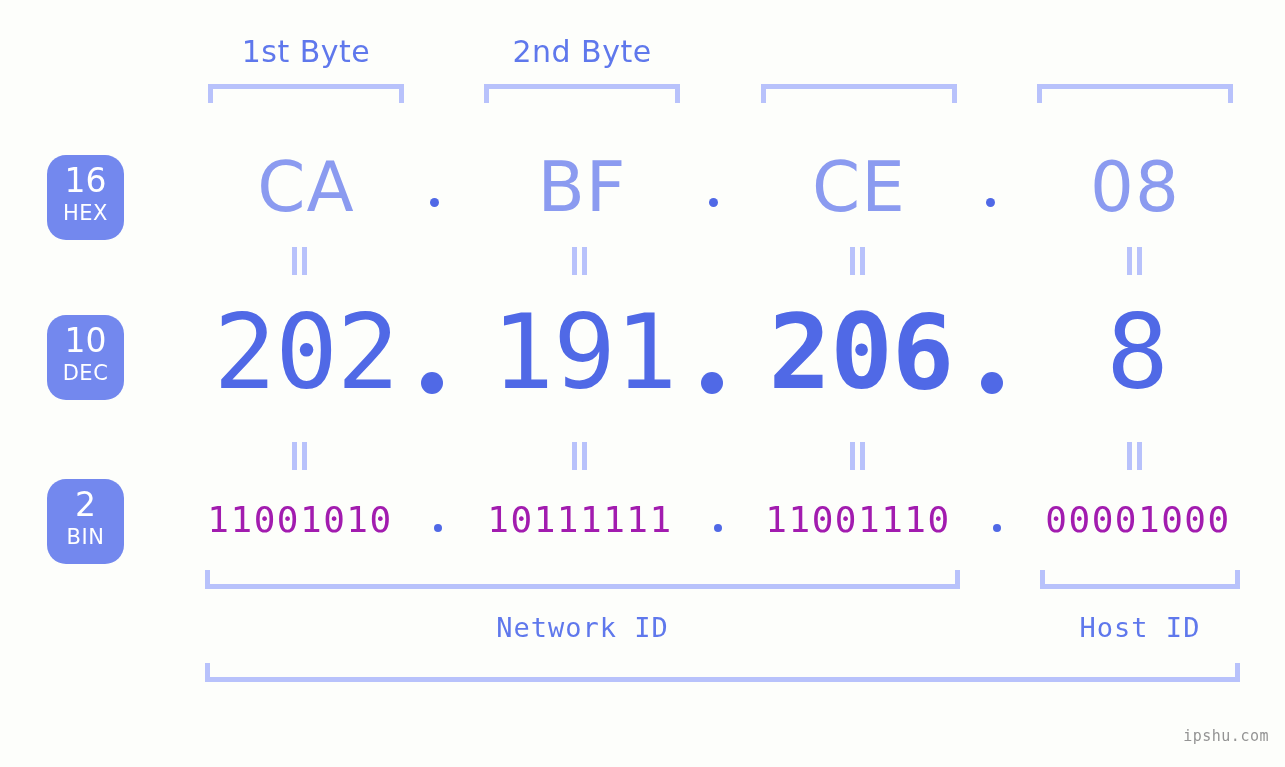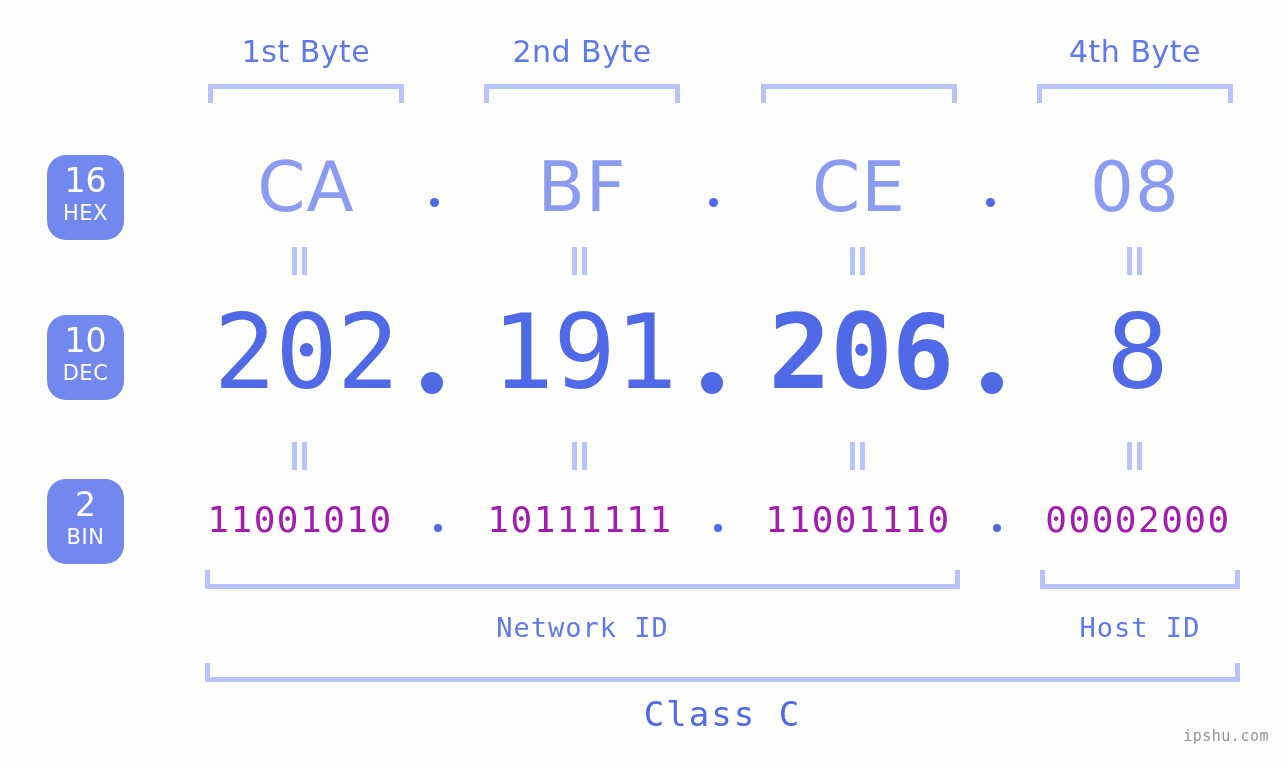--- a/index.html
+++ b/index.html
@@ -186,21 +186,20 @@
     letter-spacing: 0.5px;
   }
 </style>
 </head>
 <body>
 
 <div class="stage">
 
   <div class="byte-label" style="left:208px; width:196px;">1st Byte</div>
   <div class="byte-label" style="left:484px; width:196px;">2nd Byte</div>
-  <div class="byte-label" style="left:1037px; width:196px;">4th Byte</div>
 
   <div class="bracket-top" style="left:208px; width:196px;"></div>
   <div class="bracket-top" style="left:484px; width:196px;"></div>
   <div class="bracket-top" style="left:761px; width:196px;"></div>
   <div class="bracket-top" style="left:1037px; width:196px;"></div>
 
   <div class="badge" style="top:155px;">
     <span class="num">16</span>
     <span class="unit">HEX</span>
   </div>
@@ -264,30 +263,29 @@
     </div>
   <div class="eq eq-2" style="left:1127px;">
       <i></i>
       <i></i>
     </div>
 
   <div class="bin-row">
     <div class="cell" style="left:190px; width:220px;">11001010</div>
     <div class="cell" style="left:470px; width:220px;">10111111</div>
     <div class="cell" style="left:748px; width:220px;">11001110</div>
-    <div class="cell" style="left:1028px; width:220px;">00002000</div>
+    <div class="cell" style="left:1028px; width:220px;">00001000</div>
     <span class="dot dot-bin" style="left:434px;"></span>
     <span class="dot dot-bin" style="left:714px;"></span>
     <span class="dot dot-bin" style="left:993px;"></span>
   </div>
 
   <div class="bracket-bottom" style="left:205px; top:570px; width:755px;"></div>
   <div class="bracket-bottom" style="left:1040px; top:570px; width:200px;"></div>
 
   <div class="section-label" style="left:205px; top:612px; width:755px;">Network ID</div>
   <div class="section-label" style="left:1040px; top:612px; width:200px;">Host ID</div>
 
   <div class="bracket-bottom" style="left:205px; top:663px; width:1035px;"></div>
-  <div class="class-label" style="left:205px; top:694px; width:1035px;">Class C</div>
 
   <div class="watermark">ipshu.com</div>
 
 </div>
 
 </body></html>

